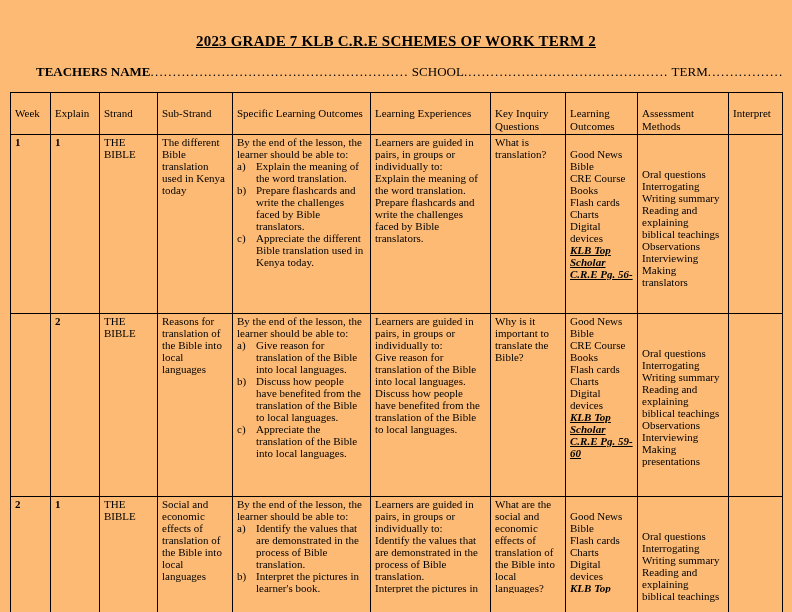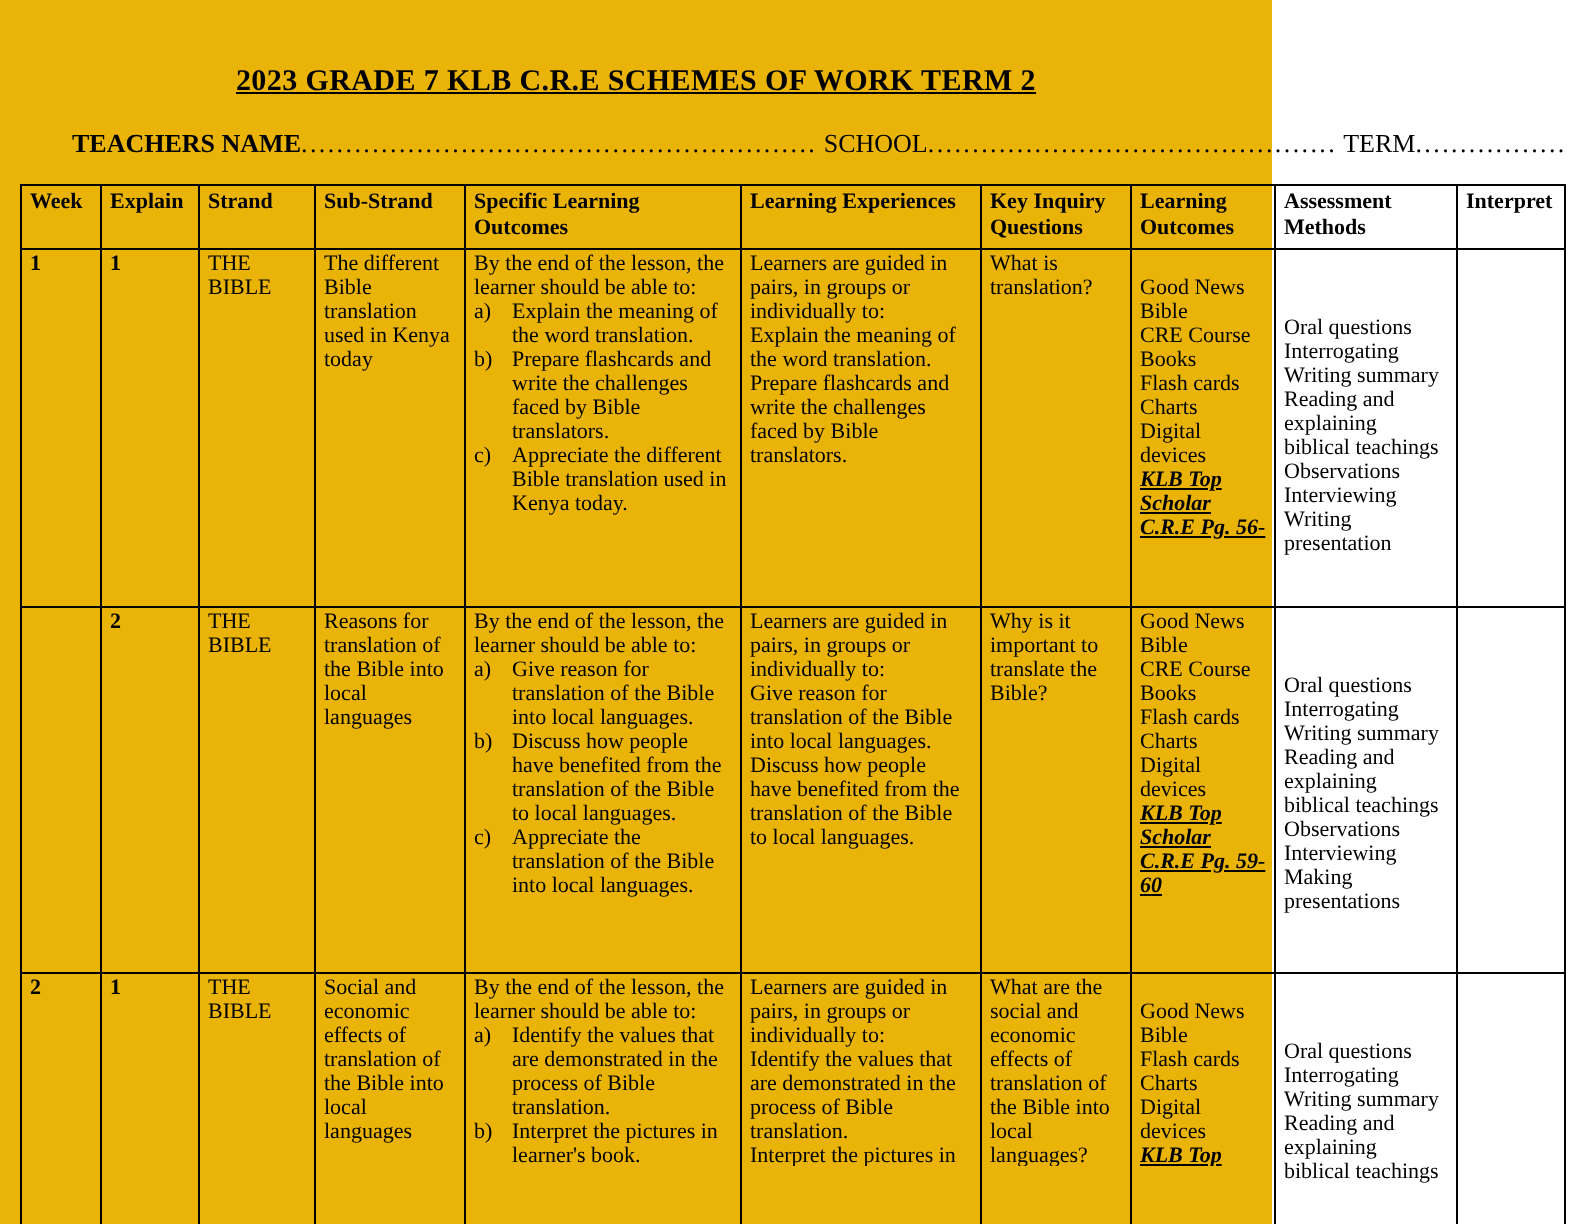--- a/index.html
+++ b/index.html
@@ -1,21 +1,21 @@
 <!DOCTYPE html>
 <html><head>
 <meta charset="utf-8">
 <style>
   html,body{margin:0;padding:0;}
   body{
     width:792px;height:612px;background:#ffffff;color:#000000;
     font-family:"Liberation Serif","DejaVu Serif",serif;
     overflow:hidden;
   }
-  .page{position:relative;width:636px;height:612px;background:#eab308;}
+  .page{position:relative;width:792px;height:612px;background:#fdba74;}
 
   .title{
     position:absolute;top:33px;left:0;width:100%;margin:0;
     text-align:center;font-size:15px;font-weight:bold;
     text-decoration:underline;letter-spacing:0.2px;
   }
   .meta{
     position:absolute;top:64px;left:36px;width:740px;
     font-size:13px;white-space:nowrap;
   }
@@ -24,21 +24,21 @@
 
   table.schemes{
     position:absolute;top:92px;left:10px;width:772px;
     border-collapse:collapse;table-layout:fixed;
   }
   .schemes th,.schemes td{
     border:1px solid #000;vertical-align:top;text-align:left;
     padding:1px 4px;font-size:11px;line-height:12px;
     overflow:hidden;
   }
-  .schemes th{font-weight:bold;line-height:13px;padding-top:2px;}
+  .schemes th{font-weight:normal;line-height:13px;padding-top:14px;}
   .schemes thead tr{height:32px;}
   .schemes th:last-child{word-break:break-all;}
   tr.r1{height:148px;}
   tr.r2{height:152px;}
   tr.r3{height:97px;}
   tr.r1 .cw{height:144px;}
   tr.r2 .cw{height:148px;}
   tr.r3 .cw{height:95px;}
   .cw{overflow:hidden;}
   .c-assessment .cw{width:80px;margin-top:32px;}
@@ -141,21 +141,21 @@
             </div>
           </td>
           <td class="c-assessment">
             <div class="cw">
               <div>Oral questions</div>
               <div>Interrogating</div>
               <div>Writing summary</div>
               <div>Reading and explaining biblical teachings</div>
               <div>Observations</div>
               <div>Interviewing</div>
-              <div>Writing presentation</div>
+              <div>Making translators</div>
             </div>
           </td>
           <td class="c-reflection"></td>
         </tr>
         <tr class="r2">
           <td class="bold"></td>
           <td class="bold">2</td>
           <td>THE BIBLE</td>
           <td>Reasons for translation of the Bible into local languages</td>
           <td class="c-outcomes">

